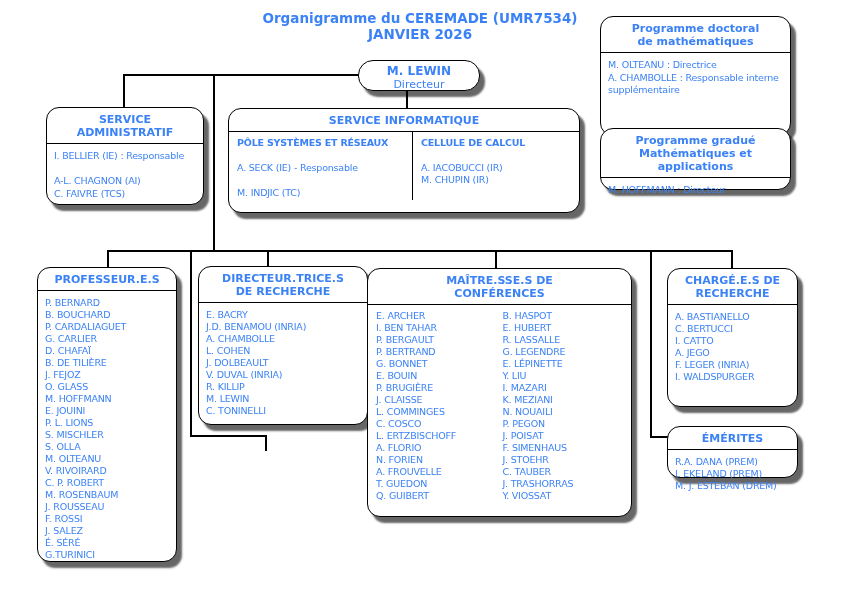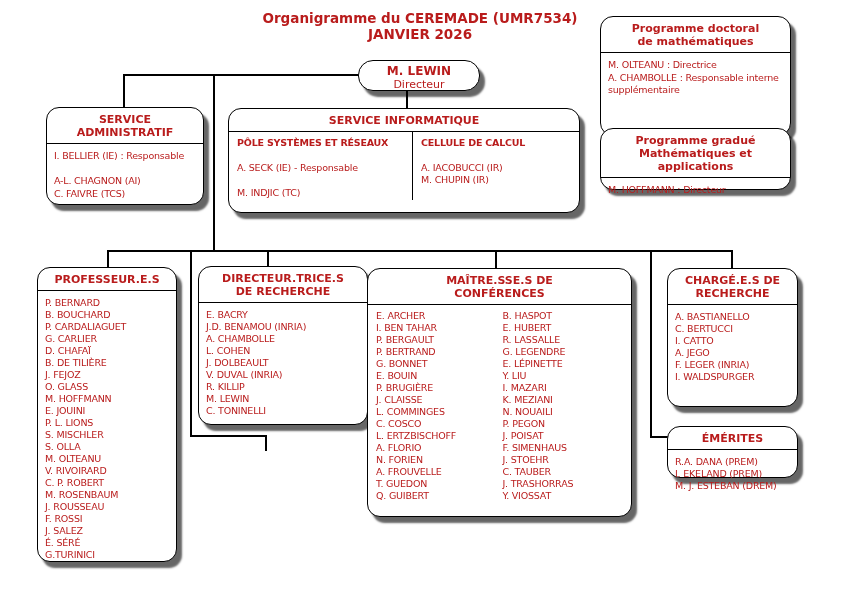--- a/index.html
+++ b/index.html
@@ -1,18 +1,18 @@
 <!DOCTYPE html>
 <html><head>
 <meta charset="utf-8">
 <style>
   html,body{margin:0;padding:0;background:#fff;}
   .canvas{
     position:relative;width:842px;height:595px;background:#fff;overflow:hidden;
-    font-family:"DejaVu Sans","Liberation Sans",sans-serif;color:#b91c1c;
+    font-family:"DejaVu Sans","Liberation Sans",sans-serif;color:#3b82f6;
   }
   .page-title{
     position:absolute;left:180px;top:10px;width:480px;text-align:center;
     font-weight:bold;font-size:13.5px;line-height:16px;
   }
   .line{position:absolute;background:#000;z-index:1;}
   .box{
     position:absolute;background:#fff;border:1.5px solid #000;border-radius:13px;
     box-shadow:5px 6px 2px rgba(0,0,0,0.6);z-index:2;box-sizing:border-box;
   }

